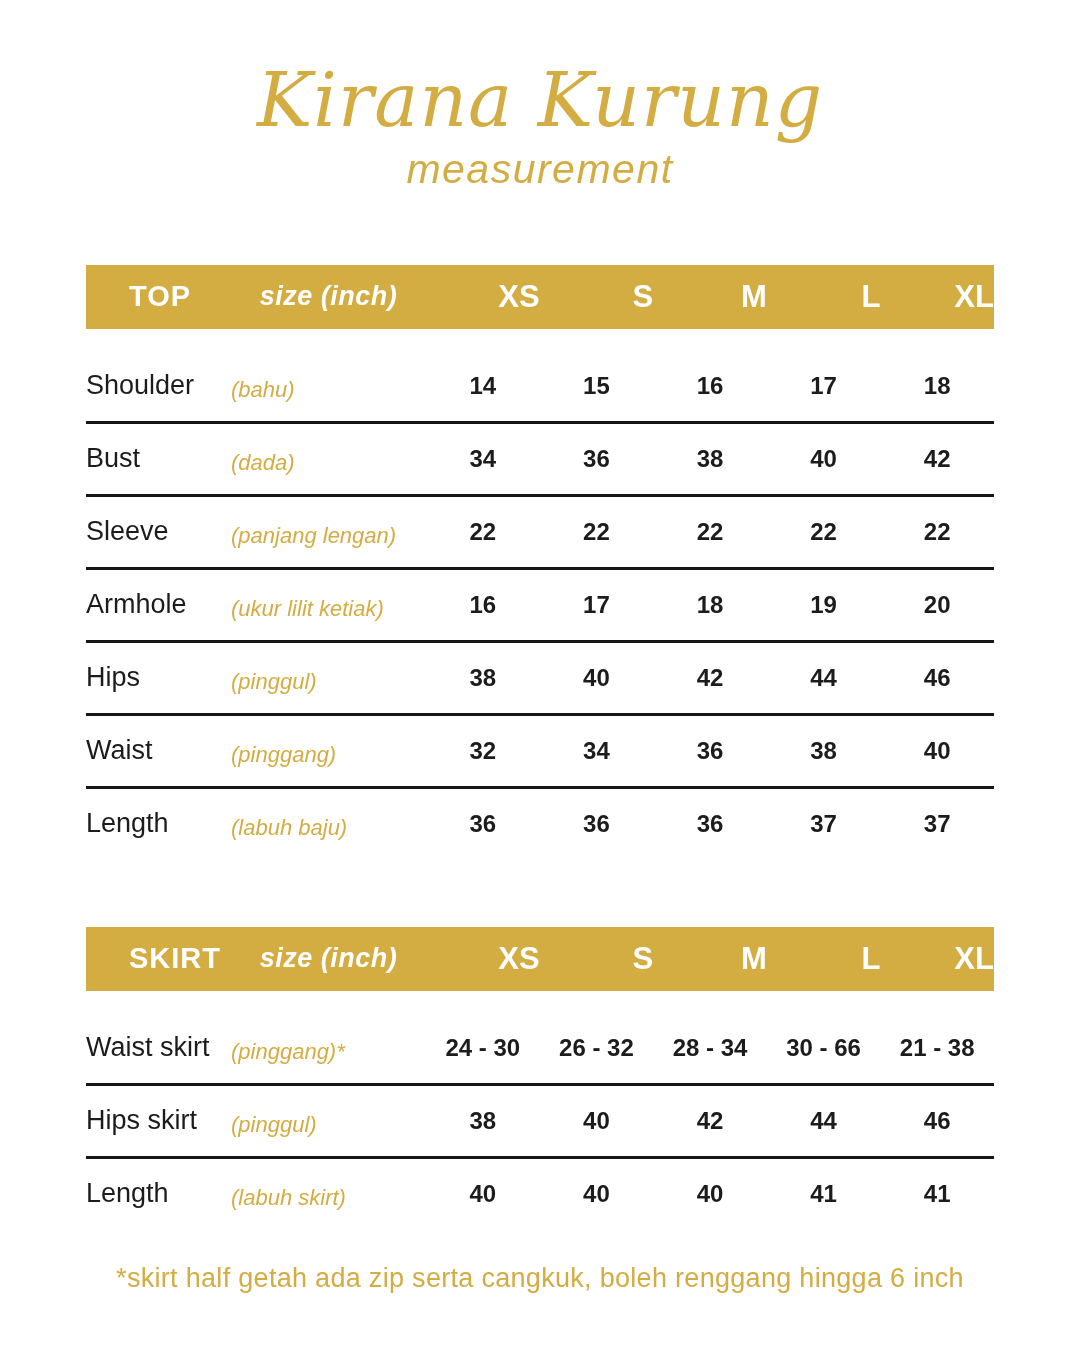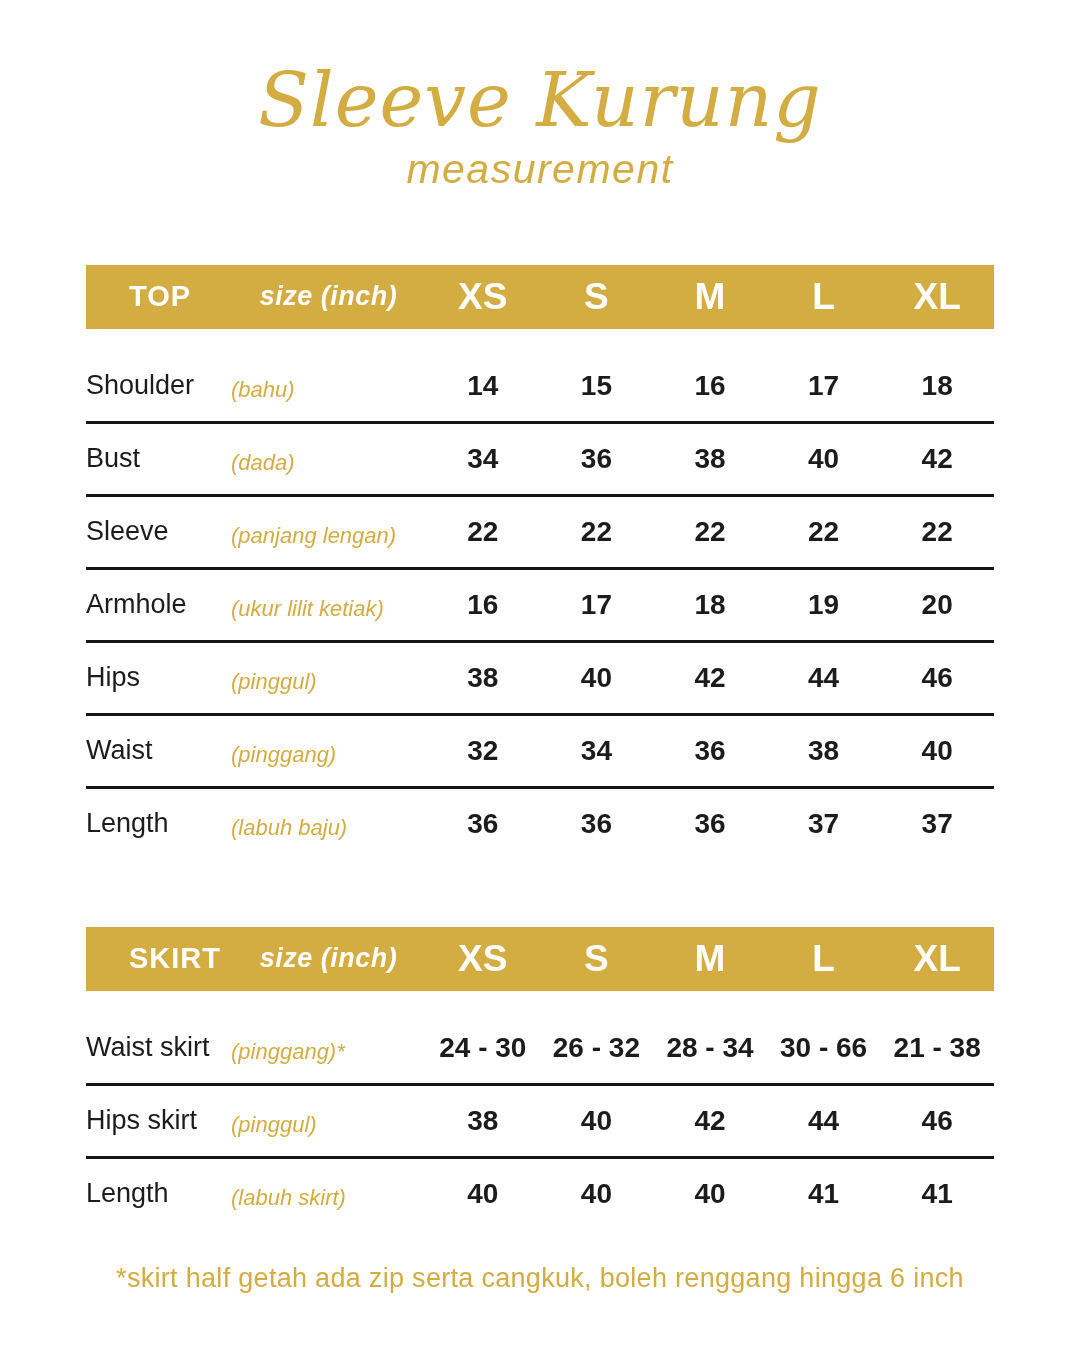--- a/index.html
+++ b/index.html
@@ -70,22 +70,22 @@
   }
   .th-size {
     font-style: italic;
     font-weight: 700;
     font-size: 27px;
     text-align: center;
     letter-spacing: 0.5px;
   }
   .th-col {
     font-weight: 600;
-    font-size: 37px;
-    text-align: center;
+    font-size: 31px;
+    text-align: right;
   }
   .tbody {
     margin-top: 22px;
   }
   .trow {
     display: grid;
     grid-template-columns: 145px 195px repeat(5, 1fr);
     align-items: center;
     height: 70px;
     border-bottom: 3px solid var(--line);
@@ -102,40 +102,40 @@
     font-size: 22px;
     font-style: italic;
     color: var(--gold);
     white-space: nowrap;
     position: relative;
     top: 4px;
   }
   .cell-val {
     text-align: center;
     font-weight: 700;
-    font-size: 28px;
+    font-size: 24px;
     color: var(--ink);
     white-space: nowrap;
   }
   
   .footnote {
     margin-top: 34px;
     text-align: center;
     font-size: 27px;
     color: var(--gold);
     letter-spacing: 0.3px;
   }
 </style>
 </head>
 <body style="--gold: #d3ac42; --ink: #1c1c1c; background: rgb(255, 255, 255);">
 
 <div class="page">
 
   <div class="title-block">
-    <h1 class="brand-title">Sleeve Kurung</h1>
+    <h1 class="brand-title">Kirana Kurung</h1>
     <div class="page-subtitle">measurement</div>
   </div>
 
   <div id="tables-container">
   <section class="size-table">
     <div class="thead">
       <span class="th-name">TOP</span>
       <span class="th-size">size (inch)</span>
     <span class="th-col">XS</span>
           <span class="th-col">S</span>

